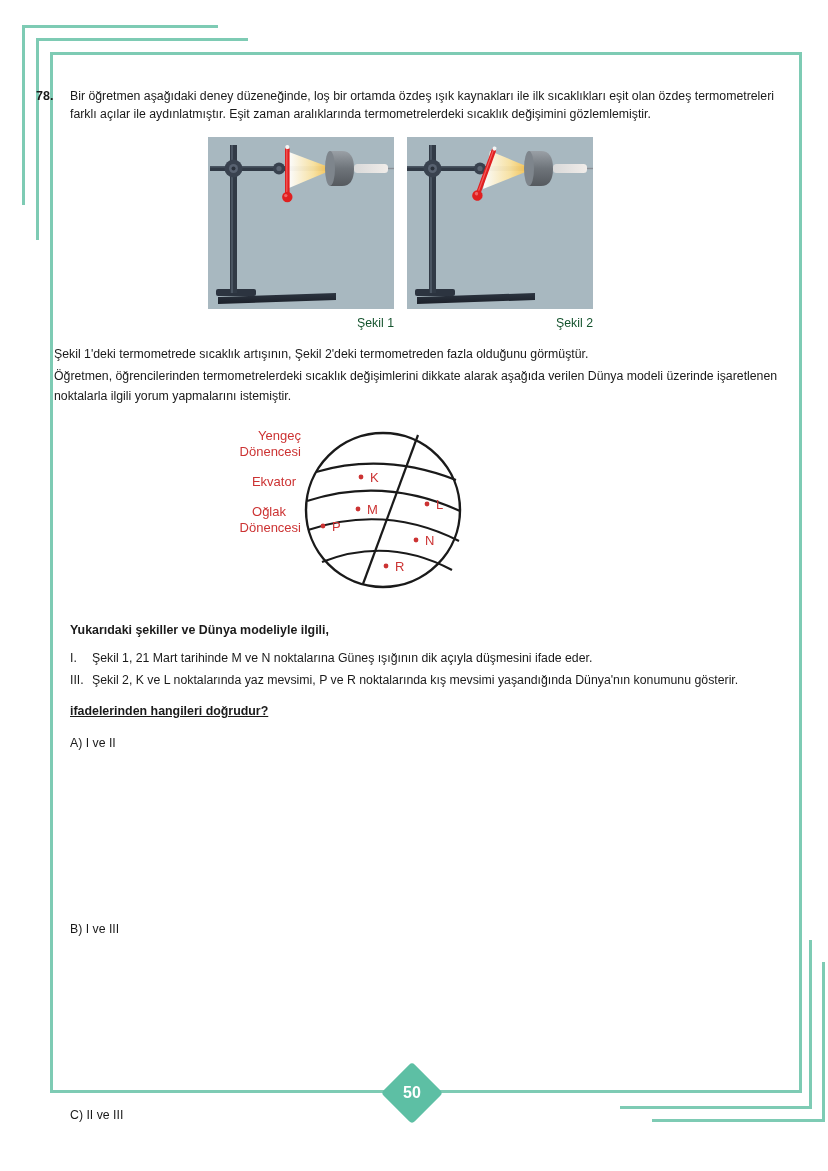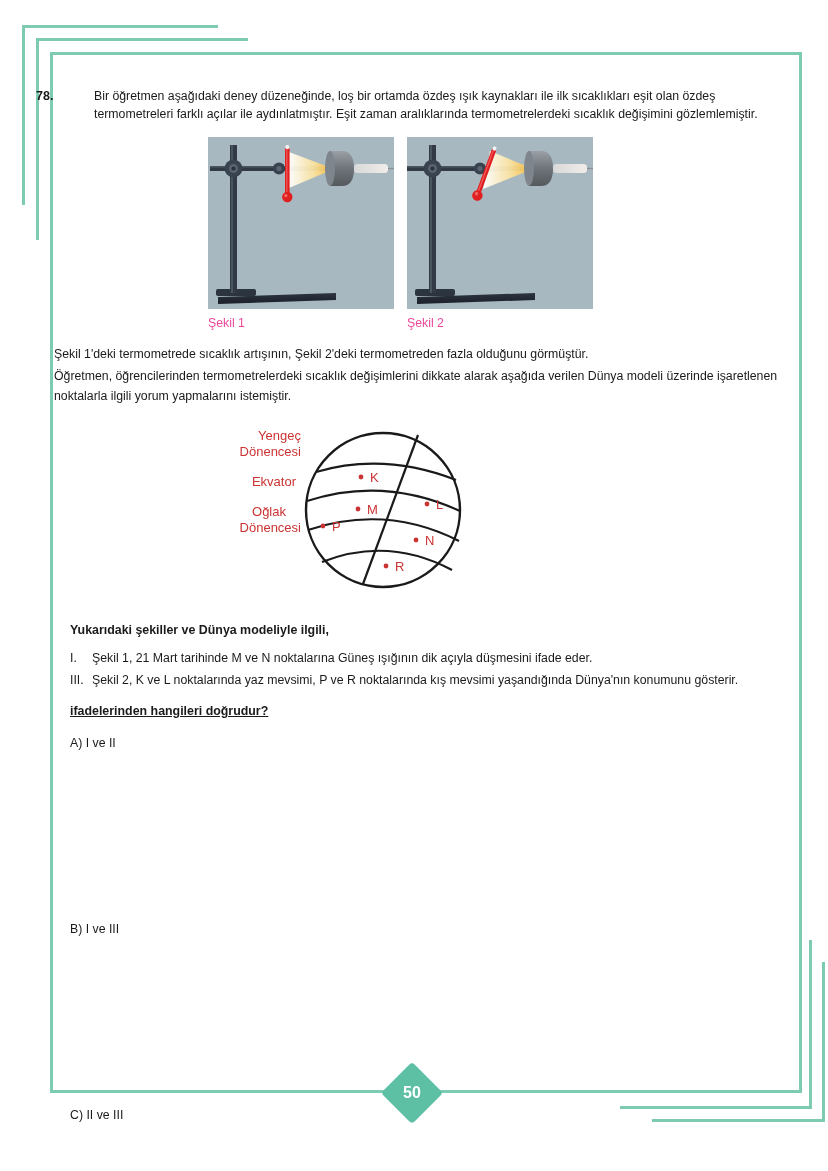--- a/index.html
+++ b/index.html
@@ -71,21 +71,20 @@
   #content {
     position: absolute;
     left: 36px;
     top: 88px;
     width: 760px;
   }
 
   .q-row {
     display: flex;
     align-items: flex-start;
-    gap: 24px;
   }
   .q-num {
     font-size: 12.5px;
     font-weight: bold;
     width: 34px;
     flex: 0 0 34px;
     padding-top: 1px;
   }
   .q-body {
     flex: 1 1 auto;
@@ -95,24 +94,24 @@
 
   
   .figures {
     display: flex;
     gap: 13px;
     margin-top: 14px;
     margin-left: 172px;
   }
   .fig-block { width: 186px; }
   .fig-caption {
-    text-align: left;
+    text-align: right;
     font-size: 12.3px;
     margin-top: 7px;
-    color: #ec4899;
+    color: #14532d;
   }
   .fig-canvas {
     width: 186px;
     height: 172px;
     display: block;
   }
 
   .para {
     font-size: 12.3px;
     line-height: 20px;

